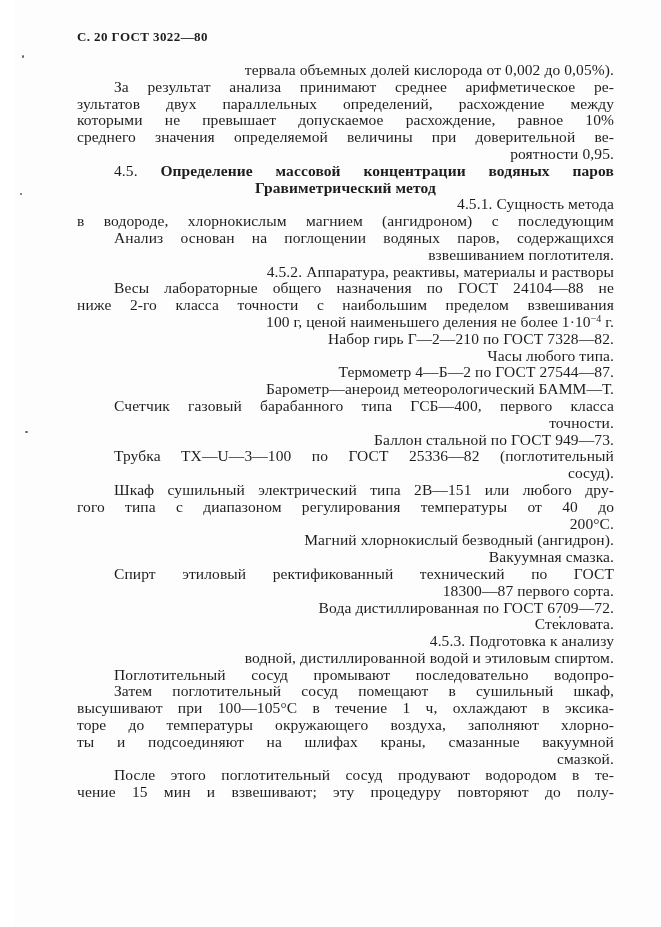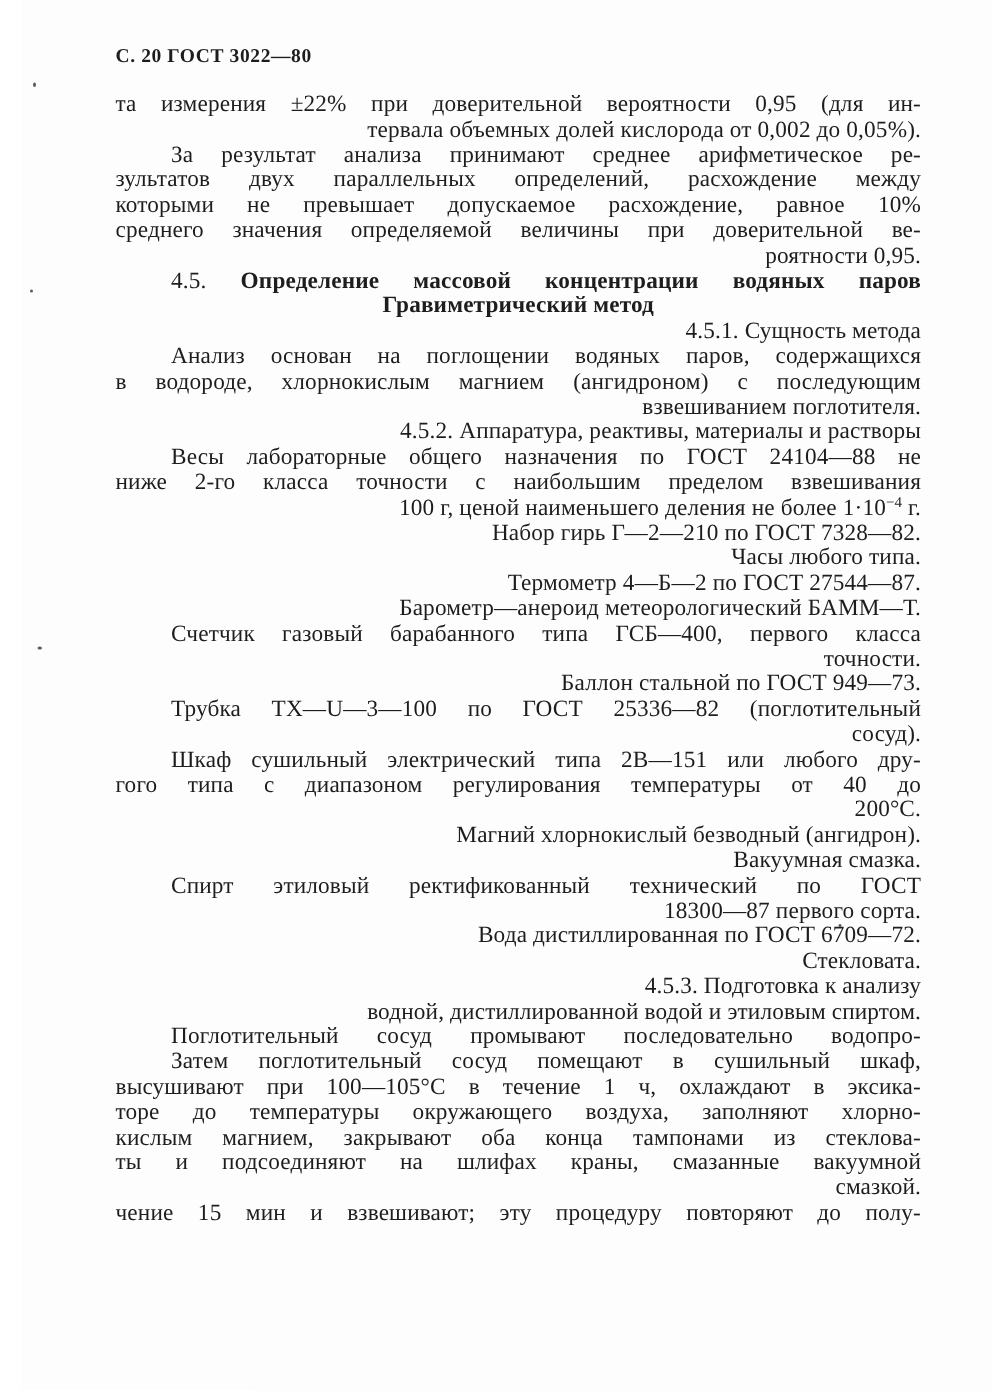--- a/index.html
+++ b/index.html
@@ -72,32 +72,31 @@
   .speck.s3 { left: 545px; top: 616px; width: 2px; height: 2px; }
   .speck.s4 { left: 11px; top: 431px; width: 3px; height: 2px; }
 </style>
 </head>
 <body>
 
 <div class="page">
   <div class="page-header">С. 20 ГОСТ 3022—80</div>
 
   <div class="text-column">
-      <div class="line j">та измерения ±22% при доверительной вероятности 0,95 (для ин-</div>
       <div class="line">тервала объемных долей кислорода от 0,002 до 0,05%).</div>
       <div class="line ind j">За результат анализа принимают среднее арифметическое ре-</div>
       <div class="line j">зультатов двух параллельных определений, расхождение между</div>
       <div class="line j">которыми не превышает допускаемое расхождение, равное 10%</div>
       <div class="line j">среднего значения определяемой величины при доверительной ве-</div>
       <div class="line">роятности 0,95.</div>
       <div class="line ind j"><span>4.5. </span><span class="b">Определение массовой концентрации водяных паров</span></div>
       <div class="line c"><span class="b">Гравиметрический метод</span></div>
       <div class="line ind"><span>4.5.1. </span><span class="i">Сущность метода</span></div>
+      <div class="line j">в водороде, хлорнокислым магнием (ангидроном) с последующим</div>
       <div class="line ind j">Анализ основан на поглощении водяных паров, содержащихся</div>
-      <div class="line j">в водороде, хлорнокислым магнием (ангидроном) с последующим</div>
       <div class="line">взвешиванием поглотителя.</div>
       <div class="line ind"><span>4.5.2. </span><span class="i">Аппаратура, реактивы, материалы и растворы</span></div>
       <div class="line ind j">Весы лабораторные общего назначения по ГОСТ 24104—88 не</div>
       <div class="line j">ниже 2-го класса точности с наибольшим пределом взвешивания</div>
       <div class="line"><span>100 г, ценой наименьшего деления не более 1·10</span><span class="sup">−4</span><span> г.</span></div>
       <div class="line ind">Набор гирь Г—2—210 по ГОСТ 7328—82.</div>
       <div class="line ind">Часы любого типа.</div>
       <div class="line ind">Термометр 4—Б—2 по ГОСТ 27544—87.</div>
       <div class="line ind">Барометр—анероид метеорологический БАММ—Т.</div>
       <div class="line ind j">Счетчик газовый барабанного типа ГСБ—400, первого класса</div>
@@ -113,23 +112,23 @@
       <div class="line ind j">Спирт этиловый ректификованный технический по ГОСТ</div>
       <div class="line">18300—87 первого сорта.</div>
       <div class="line ind">Вода дистиллированная по ГОСТ 6709—72.</div>
       <div class="line ind">Стекловата.</div>
       <div class="line ind"><span>4.5.3. </span><span class="i">Подготовка к анализу</span></div>
       <div class="line">водной, дистиллированной водой и этиловым спиртом.</div>
       <div class="line ind j">Поглотительный сосуд промывают последовательно водопро-</div>
       <div class="line ind j">Затем поглотительный сосуд помещают в сушильный шкаф,</div>
       <div class="line j">высушивают при 100—105°С в течение 1 ч, охлаждают в эксика-</div>
       <div class="line j">торе до температуры окружающего воздуха, заполняют хлорно-</div>
-      <div class="line j">кислым магнием, закрывают оба конца тампонами из стеклова-</div>
       <div class="line j">ты и подсоединяют на шлифах краны, смазанные вакуумной</div>
       <div class="line">смазкой.</div>
+      <div class="line ind j">После этого поглотительный сосуд продувают водородом в те-</div>
       <div class="line j">чение 15 мин и взвешивают; эту процедуру повторяют до полу-</div>
     </div>
 
   <div class="speck s1"></div>
   <div class="speck s2"></div>
   <div class="speck s3"></div>
   <div class="speck s4"></div>
 </div>
 
 </body></html>

